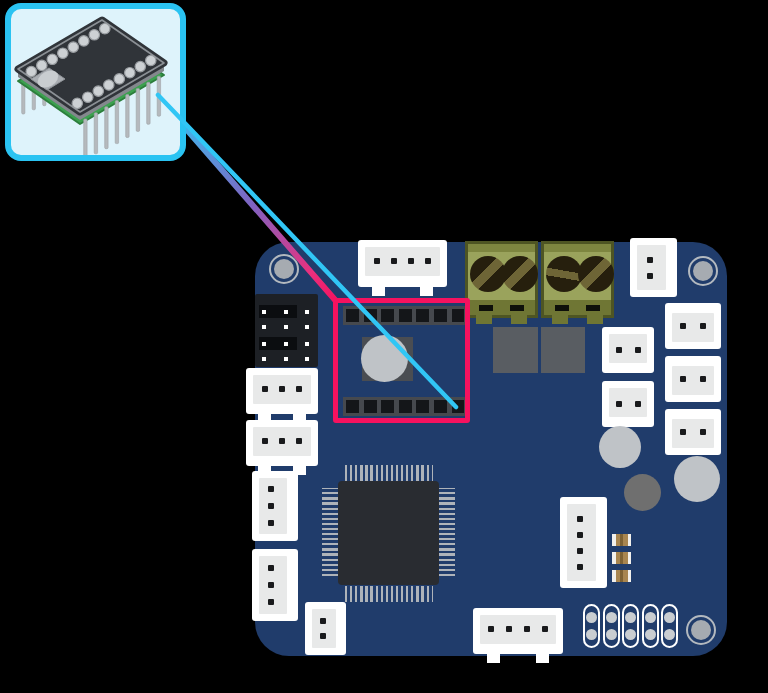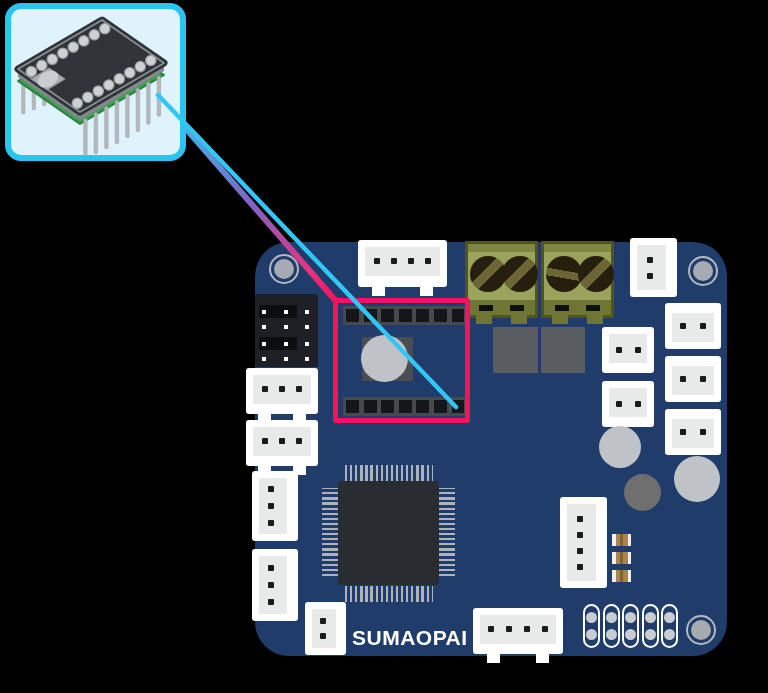--- a/index.html
+++ b/index.html
@@ -285,21 +285,20 @@
     </div>
   <div class="stad" style="left:387px;top:362px;">
       <i></i>
       <i></i>
     </div>
   <div class="stad" style="left:406px;top:362px;">
       <i></i>
       <i></i>
     </div>
 
-  <div class="brand" style="left:97px;top:384px;">SUMAOPAI</div>
 </div>
 
 <svg class="lines-under" width="768" height="693" viewBox="0 0 768 693">
   <defs>
     <linearGradient id="lg" gradientUnits="userSpaceOnUse" x1="168" y1="108" x2="336" y2="301">
       <stop offset="0" stop-color="#35c3f1"></stop>
       <stop offset="0.5" stop-color="#7f63c2"></stop>
       <stop offset="0.85" stop-color="#e8307e"></stop>
       <stop offset="1" stop-color="#f6125f"></stop>
     </linearGradient>

